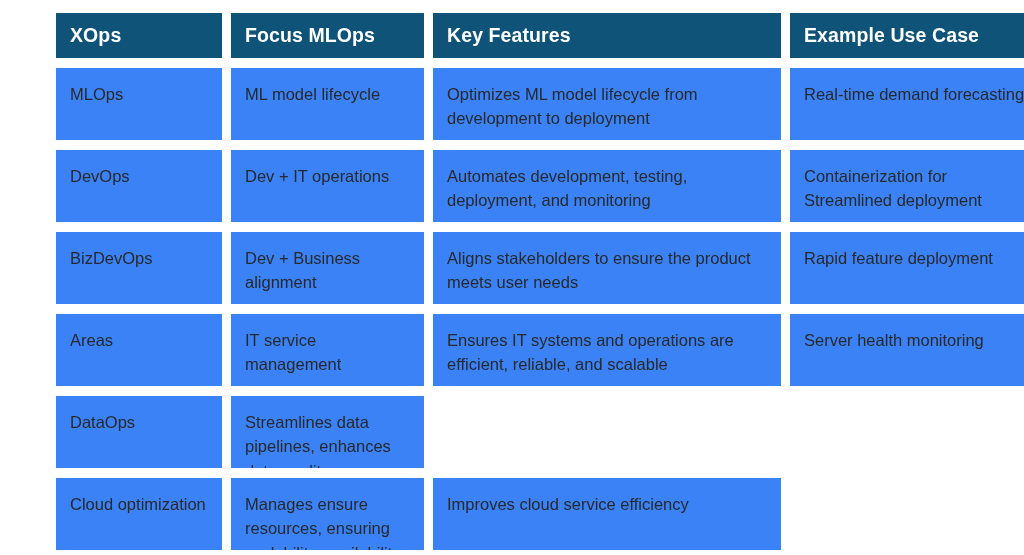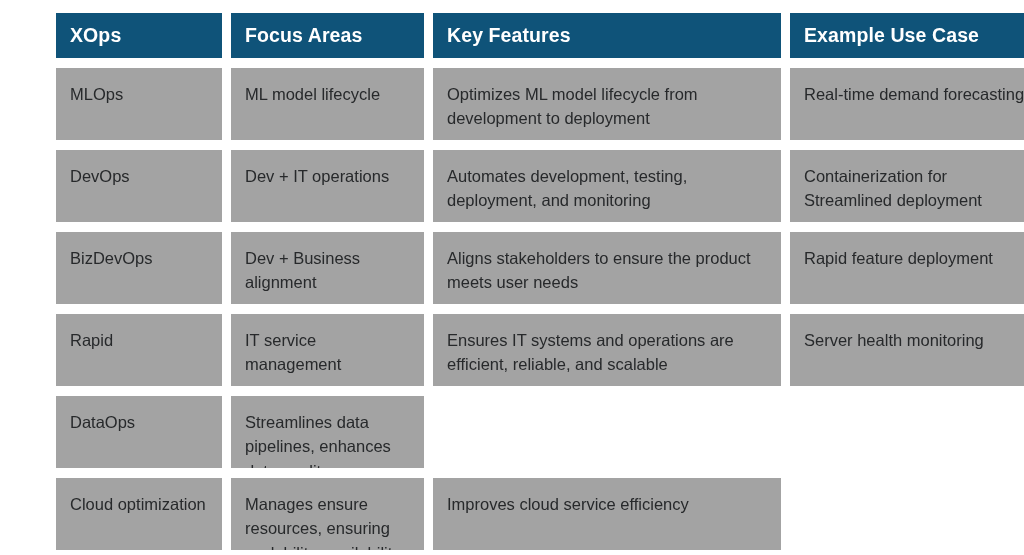--- a/index.html
+++ b/index.html
@@ -47,38 +47,38 @@
     align-items: center;
     padding: 0 14px;
     letter-spacing: 0.1px;
   }
 
   .body-row {
     margin-bottom: 10px;
   }
 
   .body-cell {
-    background: #a3a3a3;
+    background: #3b82f6;
     color: #27292B;
     font-size: 16.5px;
     line-height: 1.48;
     height: 72px;
     box-sizing: border-box;
     padding: 14px 14px 0 14px;
     overflow: hidden;
   }
 </style>
 </head>
 <body>
 
 <div class="table-wrap">
 
   <div class="row header-row">
     <div class="header-cell">XOps</div>
-    <div class="header-cell">Focus Areas</div>
+    <div class="header-cell">Focus MLOps</div>
     <div class="header-cell">Key Features</div>
     <div class="header-cell">Example Use Case</div>
   </div>
 
   <div class="row body-row">
     <div class="body-cell">MLOps</div>
     <div class="body-cell">ML model lifecycle</div>
     <div class="body-cell">Optimizes ML model lifecycle from development to deployment</div>
     <div class="body-cell">Real-time demand forecasting</div>
   </div>
@@ -91,21 +91,21 @@
   </div>
 
   <div class="row body-row">
     <div class="body-cell">BizDevOps</div>
     <div class="body-cell">Dev + Business alignment</div>
     <div class="body-cell">Aligns stakeholders to ensure the product meets user needs</div>
     <div class="body-cell">Rapid feature deployment</div>
   </div>
 
   <div class="row body-row">
-    <div class="body-cell">Rapid</div>
+    <div class="body-cell">Areas</div>
     <div class="body-cell">IT service management</div>
     <div class="body-cell">Ensures IT systems and operations are efficient, reliable, and scalable</div>
     <div class="body-cell">Server health monitoring</div>
   </div>
 
   <div class="row body-row">
     <div class="body-cell">DataOps</div>
     <div class="body-cell">Streamlines data pipelines, enhances data quality, ensures governance</div>
   </div>
 

